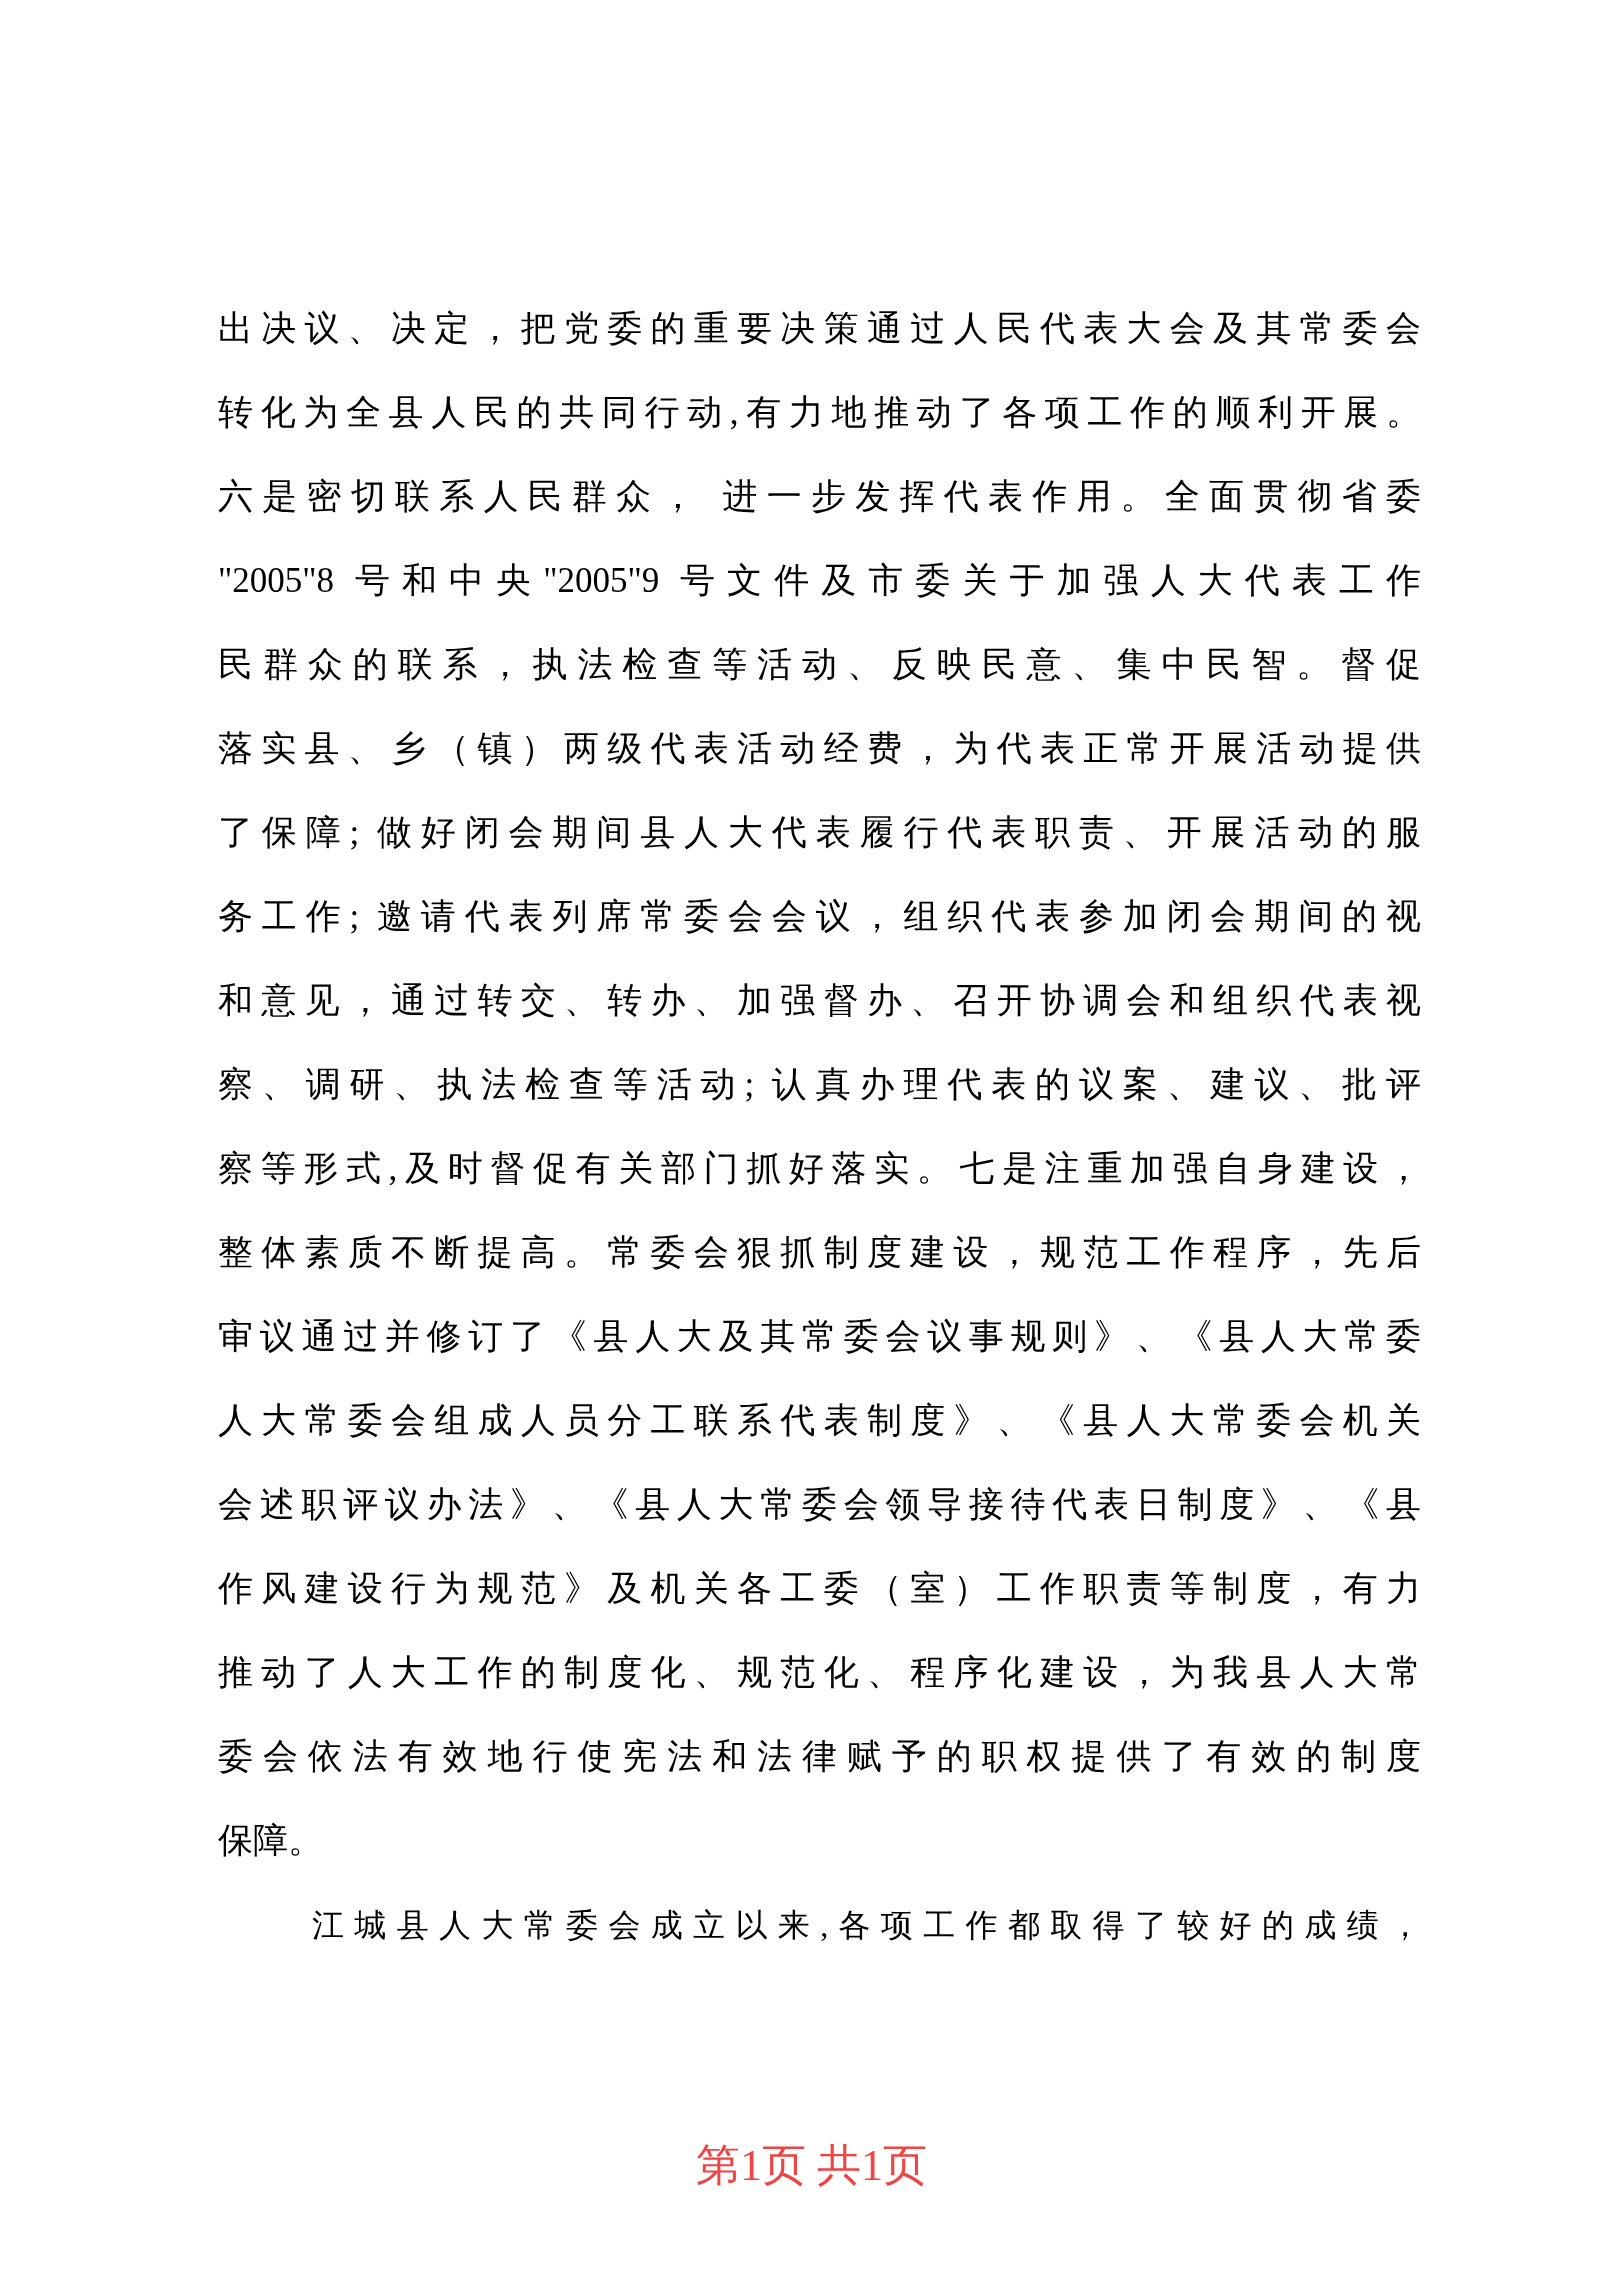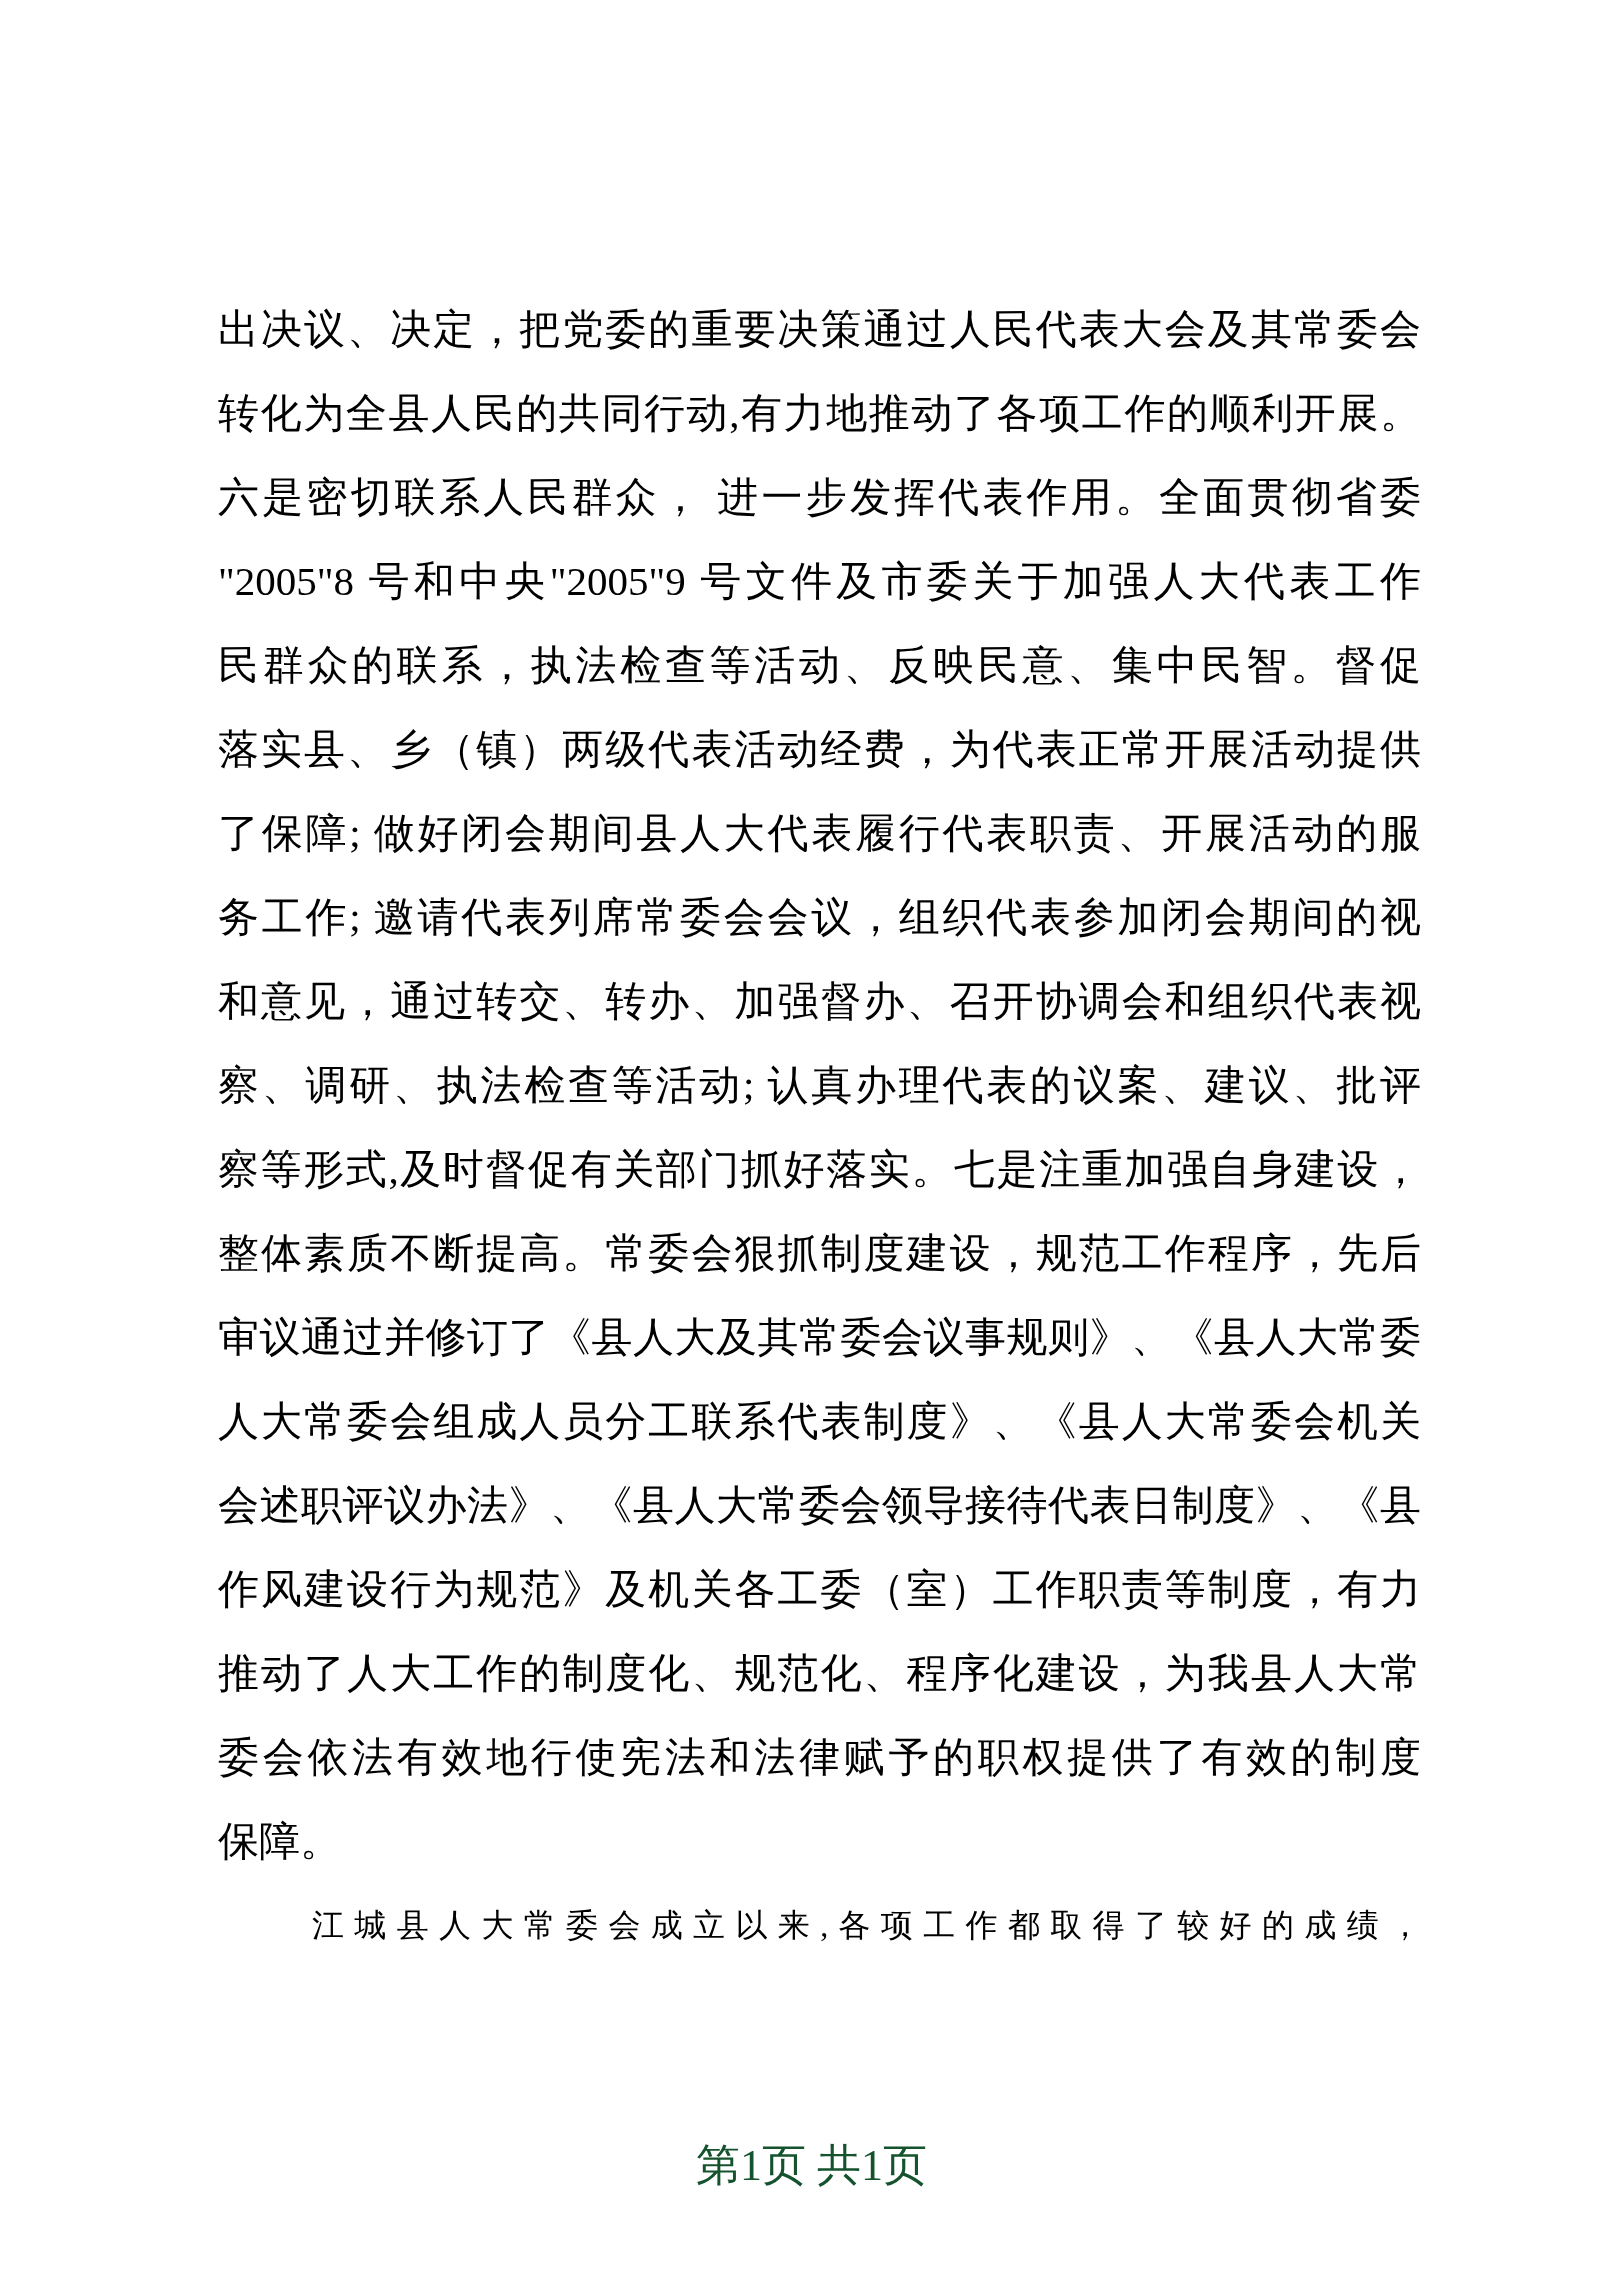--- a/index.html
+++ b/index.html
@@ -22,21 +22,21 @@
   }
   .textblock {
     position: absolute;
     left: 218px;
     top: 287px;
     width: 1203px;
   }
   .line {
     height: 84px;
     line-height: 84px;
-    font-size: 41px;
+    font-size: 35px;
     letter-spacing: 0;
     text-align: justify;
     text-align-last: justify;
     white-space: nowrap;
     overflow: visible;
   }
   
   .line.para-end {
     text-align: center;
     text-align-last: left;
@@ -47,21 +47,21 @@
     font-size: 32px;
   }
   .footer {
     position: absolute;
     left: 0;
     top: 2126px;
     width: 1623px;
     text-align: center;
     font-size: 44px;
     line-height: 79px;
-    color: #14532d;
+    color: #ef4444;
   }
 </style>
 </head>
 <body>
 
 <div class="page">
 
   <div class="textblock">
     <div class="line">出决议、决定，把党委的重要决策通过人民代表大会及其常委会</div>
     <div class="line">转化为全县人民的共同行动,有力地推动了各项工作的顺利开展。</div>

